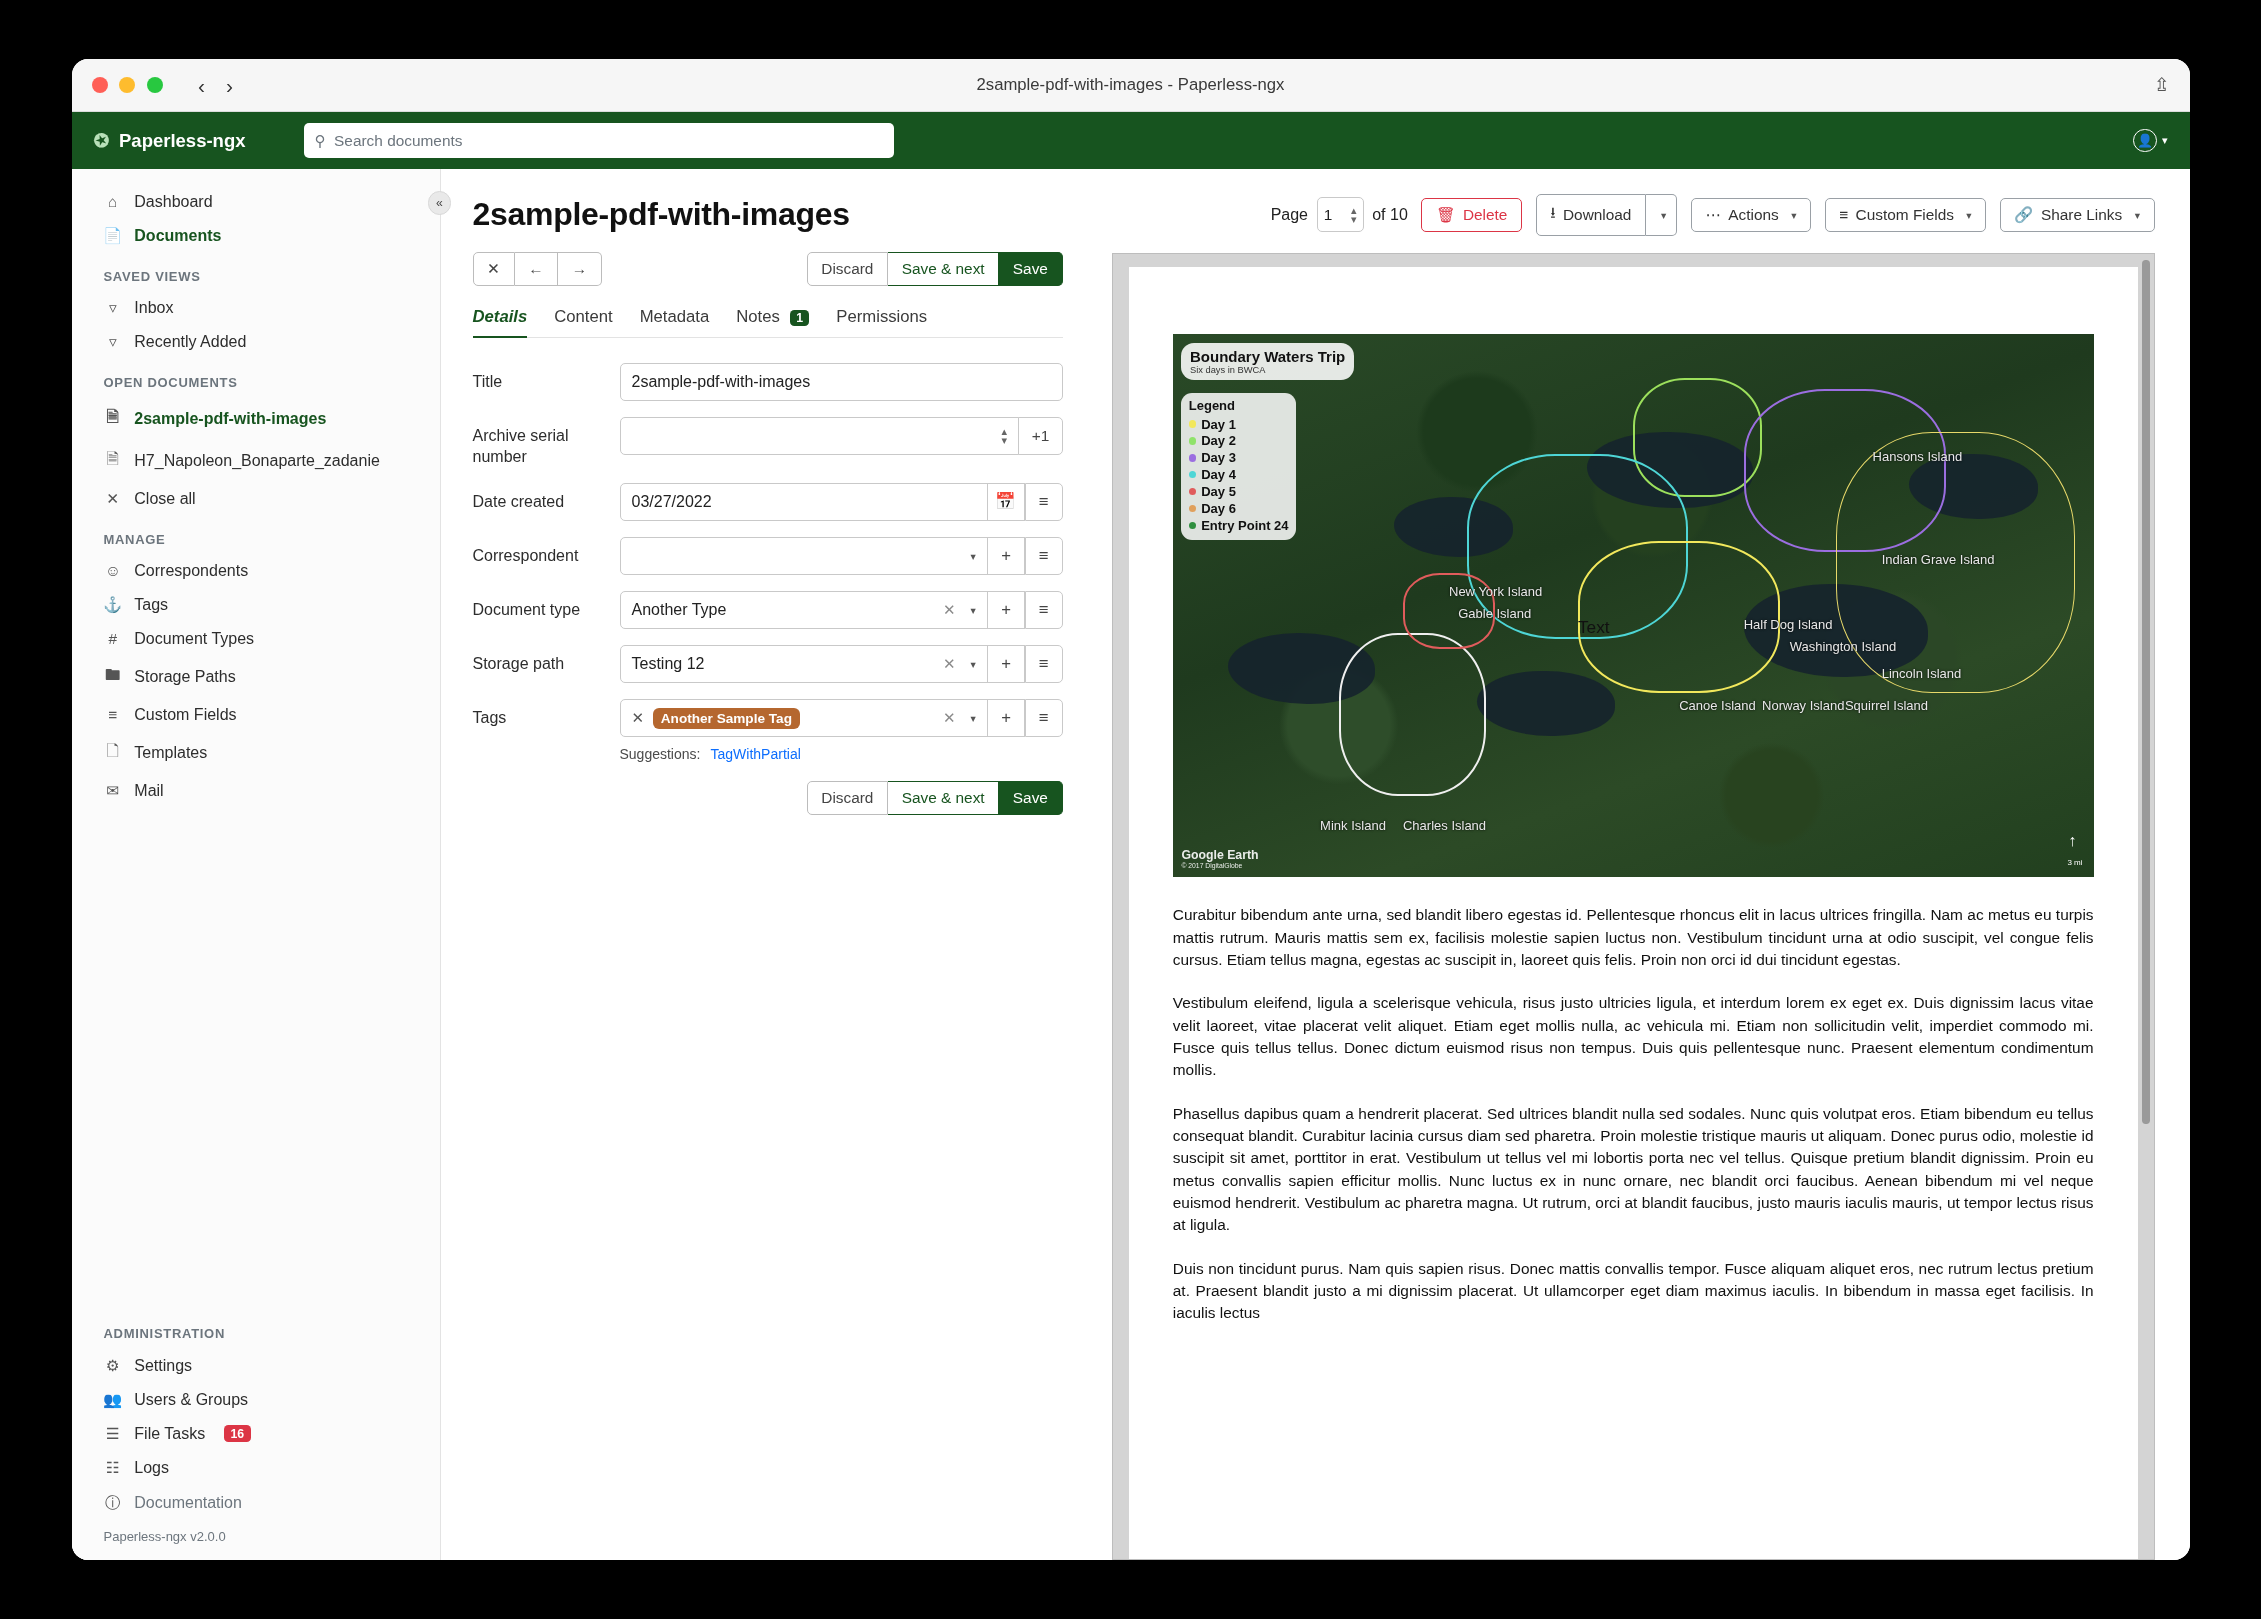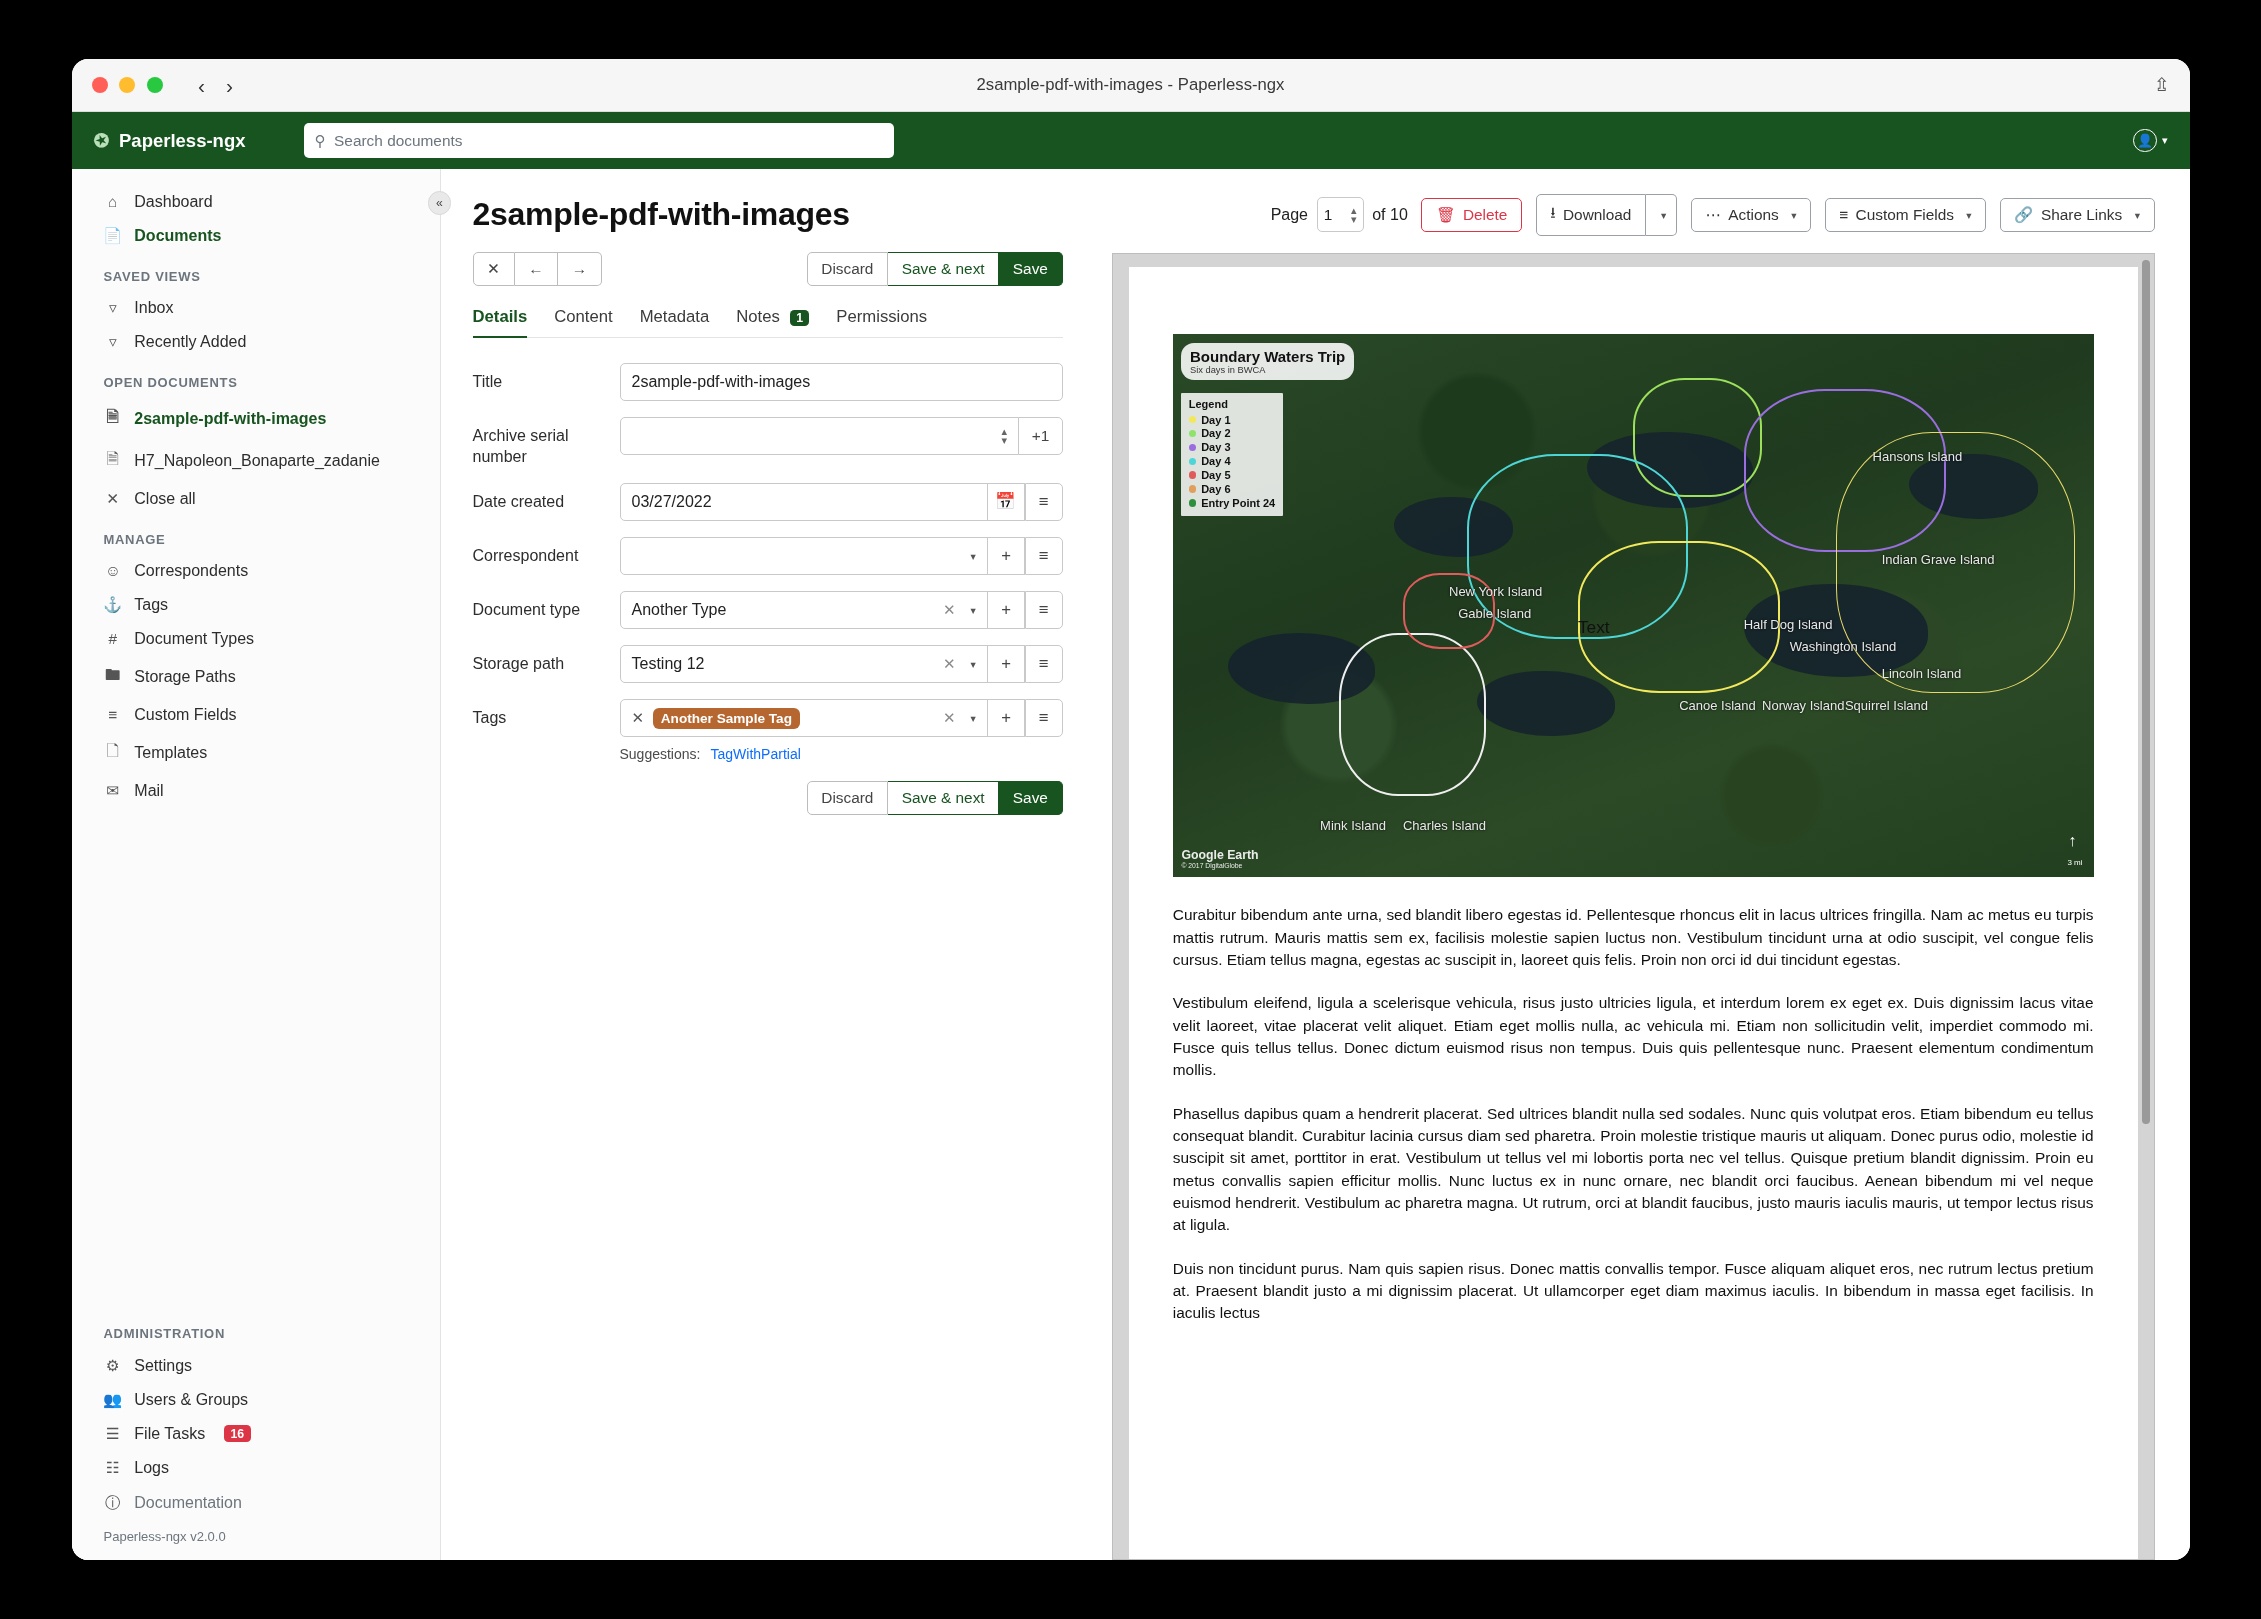--- a/index.html
+++ b/index.html
@@ -123,21 +123,21 @@
     line-height: 1.4;
   }
   .btn-outline-dark { border-color: #bcbcbc; color: #444; }
   .btn-group .btn:first-child { border-radius: 5px 0 0 5px; }
   .btn-group .btn:last-child { border-radius: 0 5px 5px 0; }
   .btn-group .btn + .btn { border-left-width: 0; }
   .btn-primary { background: #17541f; color: #fff; border-color: #17541f; }
   .actions-row { display: flex; align-items: center; justify-content: space-between; margin-bottom: 21px; }
   .tabs { display: flex; gap: 27px; border-bottom: 1.2px solid #e3e3e3; margin-bottom: 25px; }
   .tab { font-size: 16.7px; color: #3b3b3b; padding-bottom: 10px; position: relative; }
-  .tab.active { color: #17541f; font-weight: 600; }
+  .tab.active { color: #17541f; font-weight: 600; font-style: italic; }
   .tab.active:after {
     content: ""; position: absolute; left: 0; right: 0; bottom: -1.2px; height: 2.5px; background: #17541f;
   }
   .tab .notes-badge {
     display: inline-flex; align-items: center; justify-content: center;
     background: #17541f; color: #fff; border-radius: 4.3px;
     font-size: 12.3px; padding: 1.2px 6.2px; margin-left: 5.6px; font-weight: 600;
   }
   .form-row { display: flex; align-items: flex-start; margin-bottom: 16px; }
   .form-label { width: 147px; flex: 0 0 147px; font-size: 16px; color: #2d2d2d; padding-top: 8.6px; line-height: 1.3; }
@@ -208,22 +208,22 @@
   .map-lake { position: absolute; background: #16242c; border-radius: 48% 52% 45% 55%; opacity: .92; }
   .map-route { position: absolute; border-radius: 40%; border-style: solid; border-color: transparent; }
   .map-title-box {
     position: absolute; left: 8.6px; top: 8.6px;
     background: rgba(255,255,255,.88); padding: 5px 8.6px; border-radius: 13px;
   }
   .map-title-box .t1 { font-size: 15px; font-weight: 700; color: #111; }
   .map-title-box .t2 { font-size: 9.3px; color: #333; }
   .map-legend {
     position: absolute; left: 8.6px; top: 59px;
-    background: rgba(255,255,255,.85); padding: 5px 7.4px; border-radius: 1px;
-    font-size: 11px; color: #111; min-width: 93px;
+    background: rgba(255,255,255,.85); padding: 5px 7.4px; border-radius: 11px;
+    font-size: 13px; color: #111; min-width: 93px;
   }
   .map-legend .lg-h { font-weight: 700; margin-bottom: 3.1px; }
   .map-legend .lg-row { display: flex; align-items: center; gap: 5px; margin: 1.9px 0; font-weight: bold; }
   .lg-swatch { width: 7.4px; height: 7.4px; border-radius: 50%; }
   .map-credit { position: absolute; left: 8.6px; bottom: 8.6px; color: #fff; font-size: 12.3px; font-weight: 600; opacity: .9; }
   .map-credit small { display: block; font-size: 6.8px; font-weight: 400; }
   .map-scale { position: absolute; right: 11px; bottom: 10px; color: #fff; font-size: 8px; }
   .map-compass { position: absolute; right: 17.3px; bottom: 27px; color: #fff; font-size: 16px; }
   .map-label { position: absolute; color: #e9e9e9; font-size: 13px; text-shadow: 0 0 2.5px #000; }
   .map-bigtext { position: absolute; left: 44%; top: 52%; color: #111; font-size: 17.3px; }

